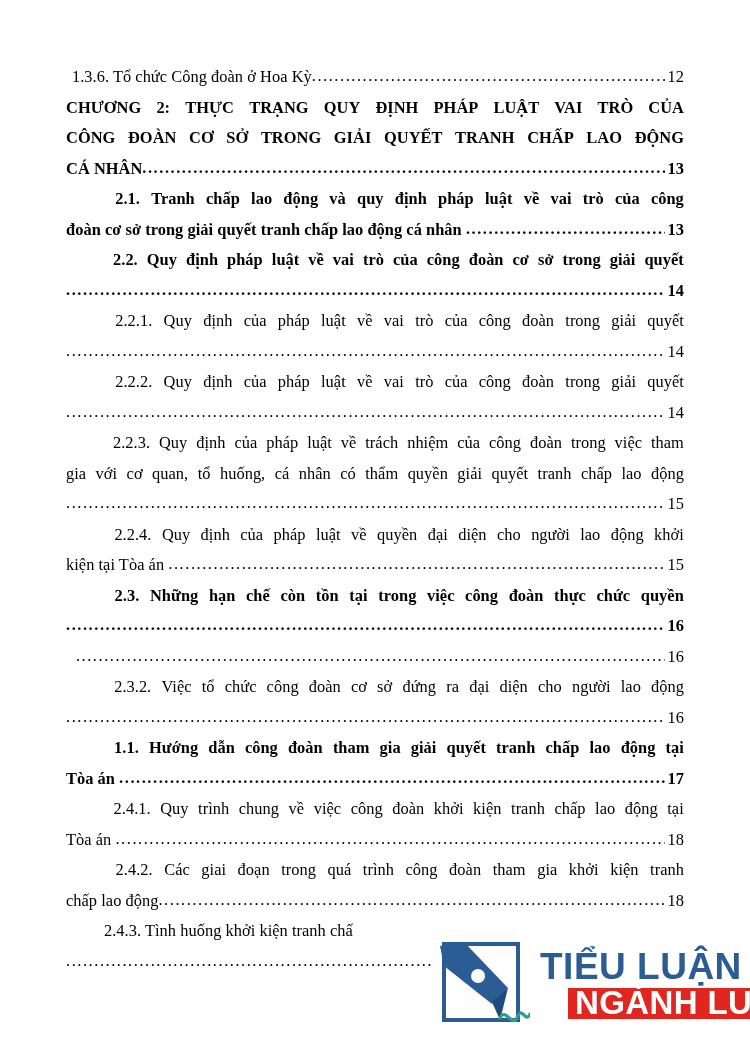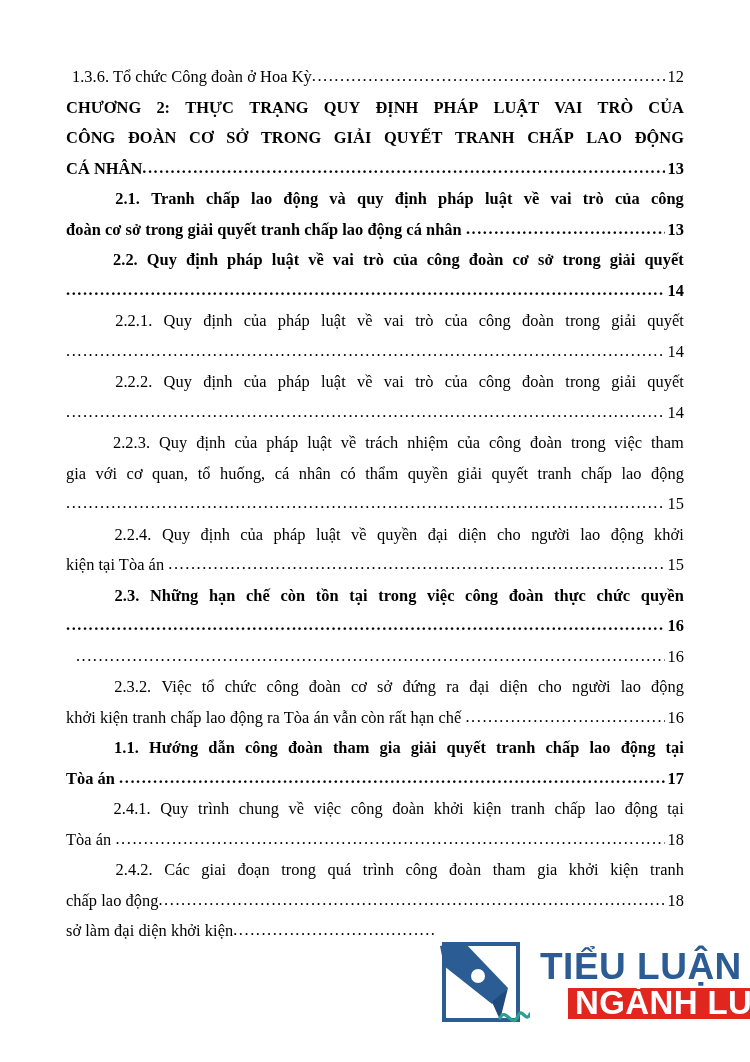--- a/index.html
+++ b/index.html
@@ -214,21 +214,20 @@
       <div class="entry reg">
         <div class="row">
           <span class="ind"></span>
           <span class="leader">................................................................................................................................................................................................................................................................................................................................................................................................................</span>
           <span class="pg">16</span>
         </div>
       </div>
       <div class="entry reg">
         <div class="just spread"><span class="ind"></span><span>2.3.2.</span><span>Việc</span><span>tổ</span><span>chức</span><span>công</span><span>đoàn</span><span>cơ</span><span>sở</span><span>đứng</span><span>ra</span><span>đại</span><span>diện</span><span>cho</span><span>người</span><span>lao</span><span>động</span></div>
         <div class="row">
-          <span class="txt">khởi kiện tranh chấp lao động ra Tòa án vẫn còn rất hạn chế </span>
           <span class="leader">................................................................................................................................................................................................................................................................................................................................................................................................................</span>
           <span class="pg">16</span>
         </div>
       </div>
       <div class="entry bold">
         <div class="just spread"><span class="ind"></span><span>1.1.</span><span>Hướng</span><span>dẫn</span><span>công</span><span>đoàn</span><span>tham</span><span>gia</span><span>giải</span><span>quyết</span><span>tranh</span><span>chấp</span><span>lao</span><span>động</span><span>tại</span></div>
         <div class="row">
           <span class="txt">Tòa án </span>
           <span class="leader">................................................................................................................................................................................................................................................................................................................................................................................................................</span>
           <span class="pg">17</span>
@@ -244,23 +243,22 @@
       </div>
       <div class="entry reg">
         <div class="just spread"><span class="ind"></span><span>2.4.2.</span><span>Các</span><span>giai</span><span>đoạn</span><span>trong</span><span>quá</span><span>trình</span><span>công</span><span>đoàn</span><span>tham</span><span>gia</span><span>khởi</span><span>kiện</span><span>tranh</span></div>
         <div class="row">
           <span class="txt">chấp lao động</span>
           <span class="leader">................................................................................................................................................................................................................................................................................................................................................................................................................</span>
           <span class="pg">18</span>
         </div>
       </div>
       <div class="entry reg">
-        <div class="just"><span class="ind"></span></div>
-        <div class="row">
-          <span class="txt">sở làm đại diện khởi kiện</span>
+        <div class="just"><span class="ind"></span><span>2.4.3. Tình huống khởi kiện tranh chấ</span></div>
+        <div class="row">
           <span class="leader">................................................................................................................................................................................................................................................................................................................................................................................................................</span>
           <span class="pg"></span>
         </div>
       </div>
     </div>
 
   <div id="logo">
     <div id="logo-mark">
       <div class="frame"></div>
       <svg width="96" height="96" viewBox="0 0 96 96" style="position:absolute;left:0;top:0;">

